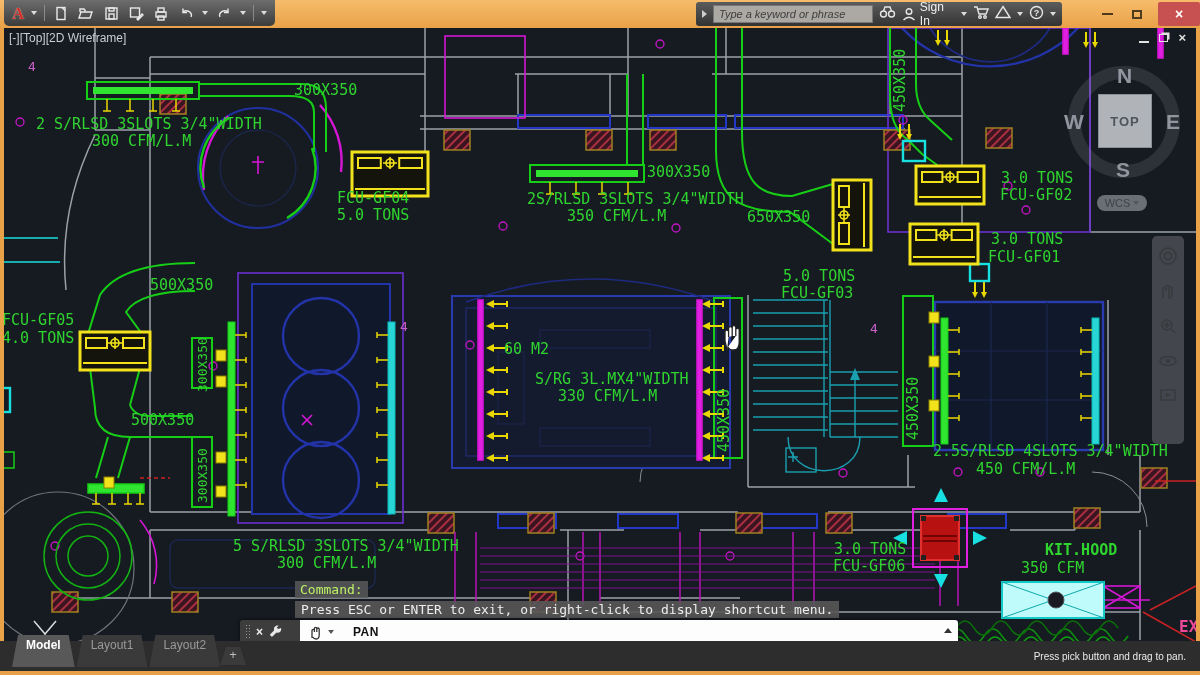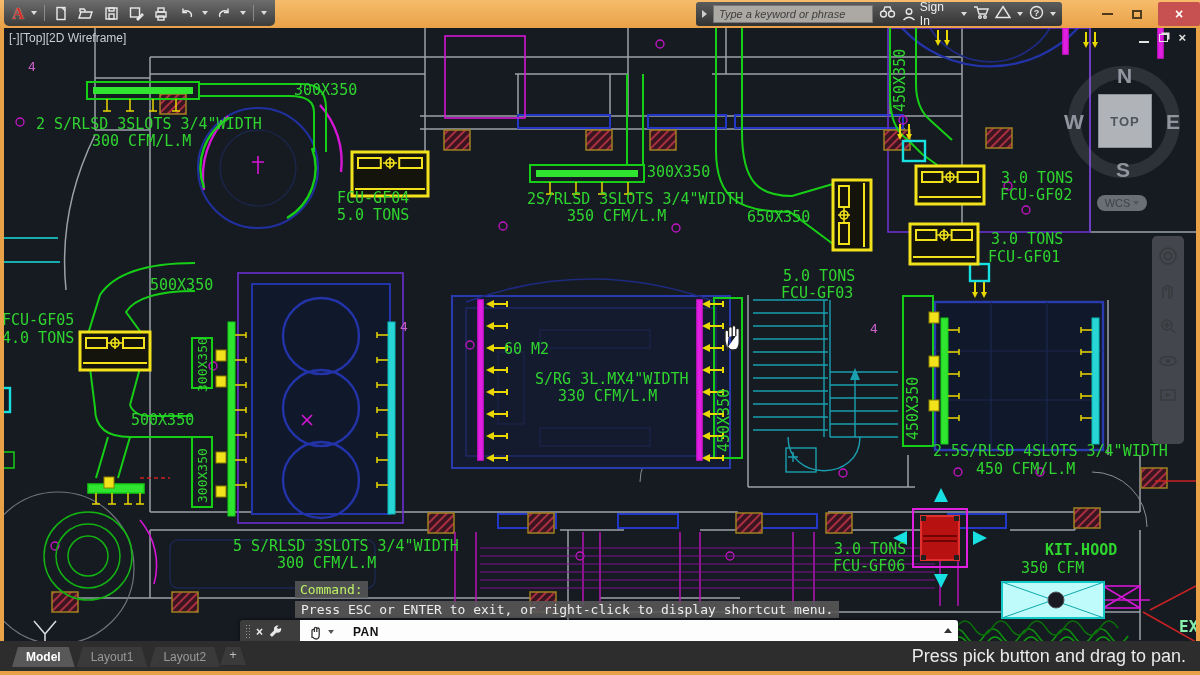--- a/index.html
+++ b/index.html
@@ -87,26 +87,26 @@
   .cmd-main .caret{border-top-color:#555;}
 
   
   .ucs{position:absolute;left:24px;top:590px;z-index:6;}
   .handcur{position:absolute;left:716px;top:295px;z-index:20;}
 
   
   .bottombar{position:absolute;left:0;top:641px;width:1200px;height:30px;background:#2D2D2D;z-index:46;
     display:flex;align-items:center;}
   .tabs{display:flex;align-items:flex-end;height:22px;margin-left:12px;gap:2px;}
-  .tab{height:20px;padding:3px 14px 0;font-size:12px;color:#9a9a9a;background:#3A3A3A;
+  .tab{height:32px;padding:3px 14px 0;font-size:12px;color:#9a9a9a;background:#3A3A3A;
     clip-path:polygon(6px 0,calc(100% - 6px) 0,100% 100%,0 100%);}
   .tab.active{background:#585858;color:#fff;font-weight:bold;}
   .tab-add{height:18px;width:26px;background:#3A3A3A;color:#bbb;font-size:13px;text-align:center;
     clip-path:polygon(6px 0,calc(100% - 6px) 0,100% 100%,0 100%);}
-  .hint{margin-left:auto;margin-right:14px;color:#EAEAEA;font-size:18px;}
+  .hint{margin-left:auto;margin-right:14px;color:#EAEAEA;font-size:10px;}
 </style>
 </head>
 <body>
 
 <div class="app">
 
   <div class="titlebar">
     <div class="qat">
       <span class="logoA">A</span>
       <span class="caret"></span>
@@ -601,21 +601,21 @@
         <span style="left: 535px; top: 372px;">S/RG 3L.MX4"WIDTH</span>
         <span style="left: 558px; top: 389px;">330 CFM/L.M</span>
         <span style="left: 933px; top: 444px;">2.5S/RLSD 4SLOTS 3/4"WIDTH</span>
         <span style="left: 976px; top: 462px;">450 CFM/L.M</span>
         <span style="left: 233px; top: 539px;">5 S/RLSD 3SLOTS 3/4"WIDTH</span>
         <span style="left: 277px; top: 556px;">300 CFM/L.M</span>
         <span style="left: 834px; top: 542px;">3.0 TONS</span>
         <span style="left: 833px; top: 559px;">FCU-GF06</span>
         <span style="left: 1013px; top: 543px; font-weight: bold; margin-left: 32px;">KIT.HOOD</span>
         <span style="left: 1021px; top: 561px;">350 CFM</span>
-        <span style="left: 1179px; top: 619px; font-size: 16px; color: #86efac; font-weight: bold;">EX</span>
+        <span style="left: 1179px; top: 619px; font-size: 16px; color: #ec4899; font-weight: bold;">EX</span>
         <span class="rot" style="left: 196px; top: 392px; font-size: 13px;">300X350</span>
         <span class="rot" style="left: 196px; top: 503px; font-size: 13px;">300X350</span>
         <span class="rot" style="left: 893px; top: 112px; font-size: 15px;">450X350</span>
         <span class="rot" style="left: 717px; top: 452px; font-size: 15px;">450X350</span>
         <span class="rot" style="left: 906px; top: 440px; font-size: 15px;">450X350</span>
         <span style="left: 28px; top: 60px; font-size: 13px; color: rgb(201, 95, 201);">4</span>
         <span style="left: 400px; top: 320px; font-size: 13px; color: rgb(201, 95, 201);">4</span>
         <span style="left: 870px; top: 322px; font-size: 13px; color: rgb(201, 95, 201);">4</span>
       </div>
 

